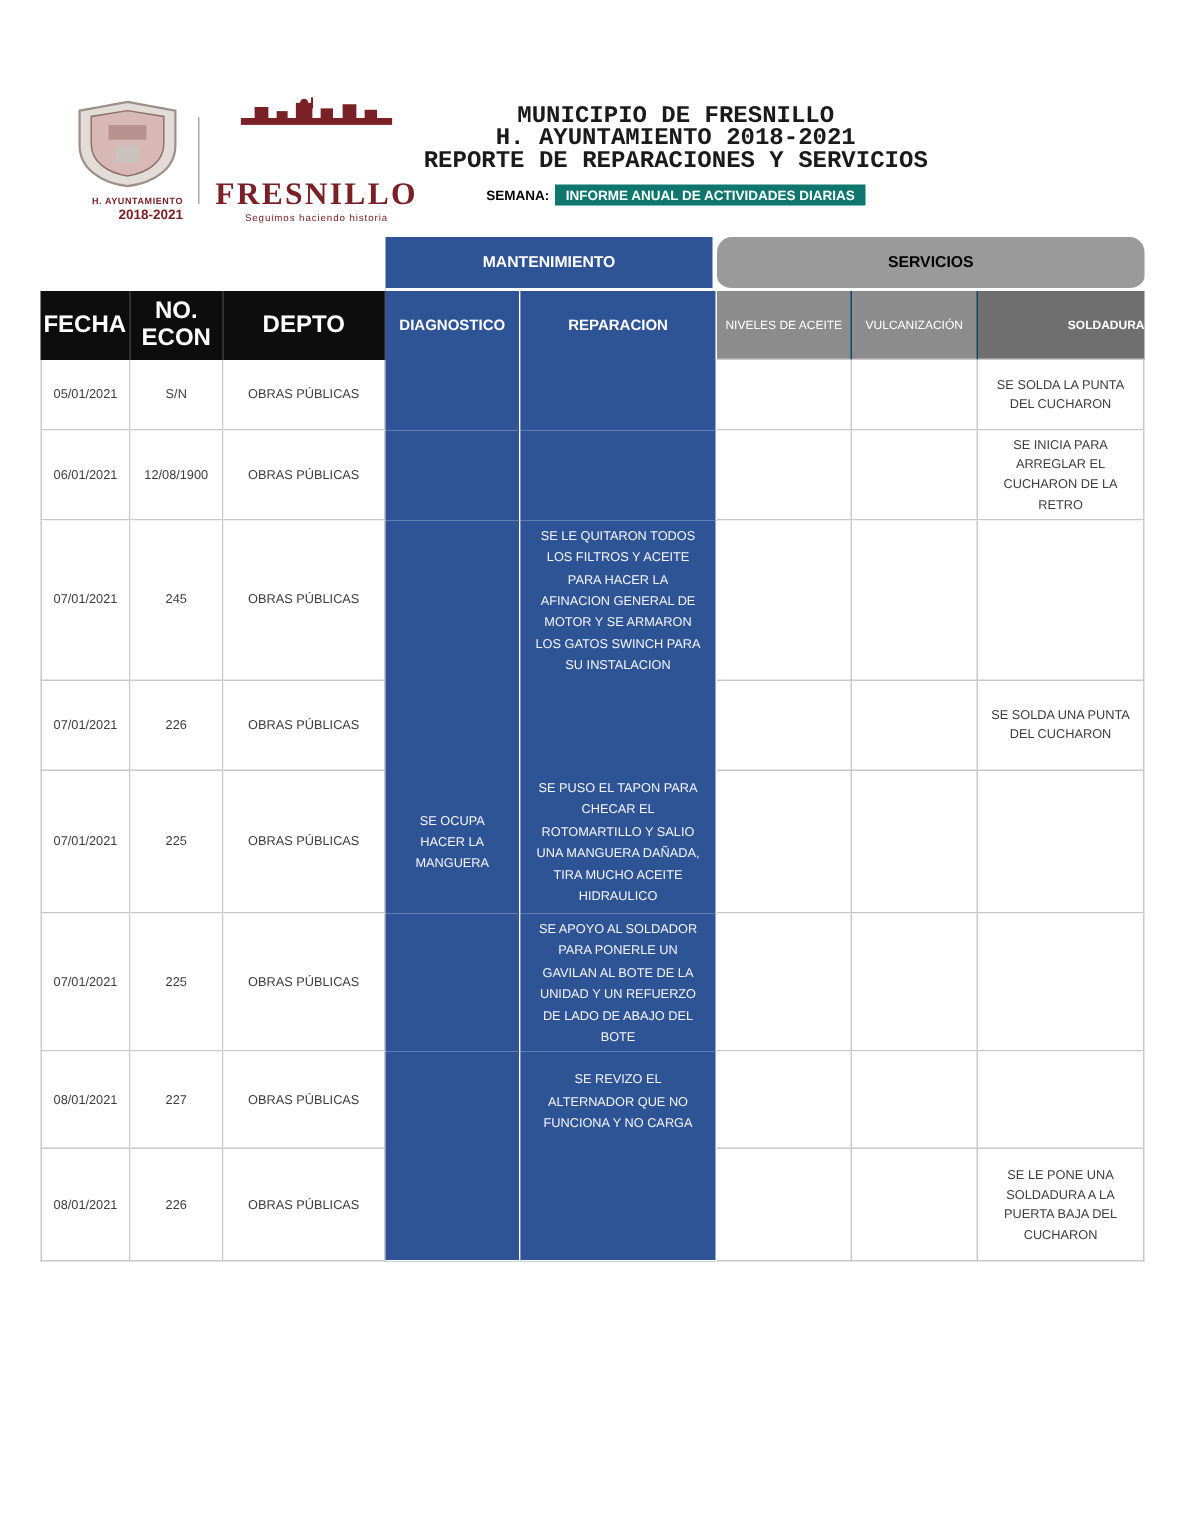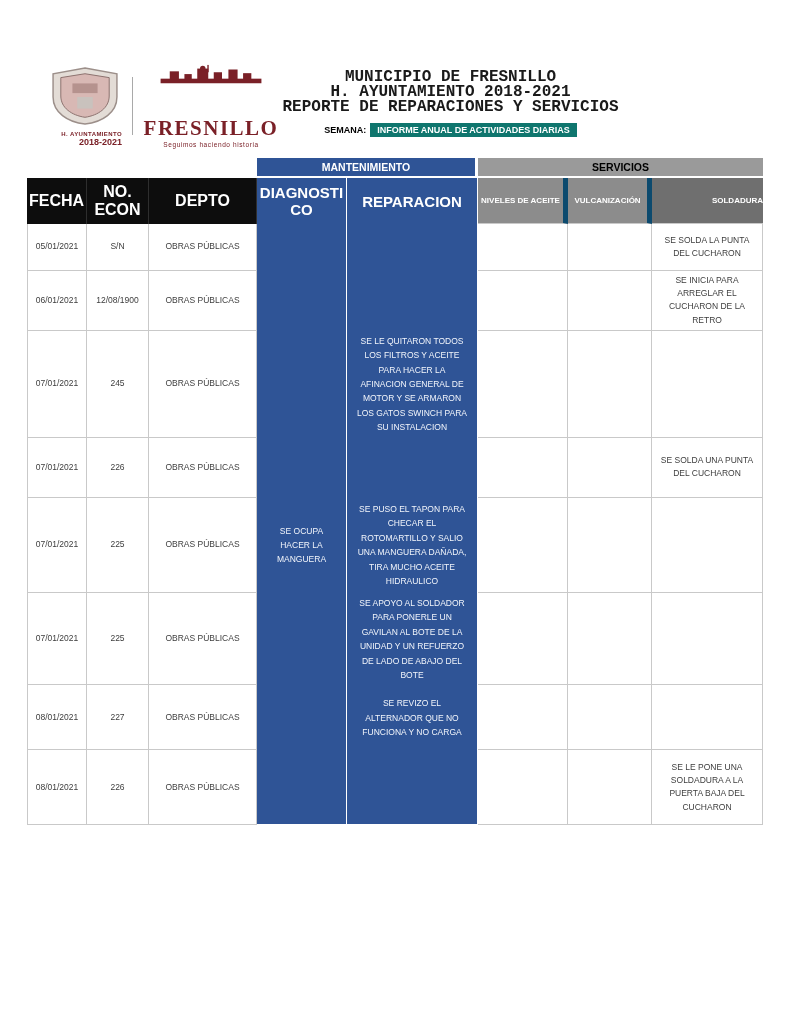--- a/index.html
+++ b/index.html
@@ -31,29 +31,29 @@
   table.report { position:absolute; left:27px; top:158px; width:736px;
     border-collapse:separate; border-spacing:0; table-layout:fixed;
     font-size:8.5px; }
   td, th { vertical-align:middle; text-align:center; word-wrap:break-word; }
 
   
   .g-empty { background:transparent; border:none; }
   .g-mant  { background:var(--accent_blue,#2F5496); color:#fff; font-weight:bold; font-size:10.5px;
              border-right:3px solid #fff; border-bottom:2px solid #fff; }
   .g-serv  { background:var(--servicios_gray,#9a9a9a); color:#000; font-weight:bold; font-size:10.5px;
-             border-bottom:2px solid #fff; }
+             border-bottom:2px solid #fff;border-radius:10px; }
 
   
   .h-black { background:var(--header_black,#0d0d0d); color:#fff; font-weight:bold; font-size:16px;
              border-right:1px solid #2e2e2e; }
-  .h-blue  { background:var(--accent_blue,#2F5496); color:#fff; font-weight:bold; font-size:15px;
+  .h-blue  { background:var(--accent_blue,#2F5496); color:#fff; font-weight:bold; font-size:10px;
              border-right:1px solid #fff;text-align:center; }
-  .h-gray  { background:var(--service_header_gray,#8c8c8c); color:#fff; font-weight:bold; font-size:8px;
-             border-right:5px solid #0c4a6e; border-bottom:1px solid var(--grid_gray,#c9c9c9); }
+  .h-gray  { background:var(--service_header_gray,#8c8c8c); color:#fff; font-weight:normal; font-size:8px;
+             border-right:1px solid #0c4a6e; border-bottom:1px solid var(--grid_gray,#c9c9c9); }
   .h-gray2 { background:var(--soldadura_header_gray,#6f6f6f); color:#fff; font-weight:bold; font-size:8px;
              border-bottom:1px solid var(--grid_gray,#c9c9c9);text-align:right; }
 
   
   .c-white { background:#fff; color:#3d3d3d;
              border-right:1px solid var(--grid_gray,#c9c9c9);
              border-bottom:1px solid var(--grid_gray,#c9c9c9);
              padding:3px 7px; line-height:1.55; }
   tr.body-row td:first-child { border-left:1px solid var(--grid_gray,#c9c9c9); }
   .c-blue  { background:var(--accent_blue,#2F5496); color:#f2f5fb;
@@ -108,21 +108,21 @@
       <col style="width:60px">
         <col style="width:62px">
         <col style="width:108px">
       <col style="width:90px">
         <col style="width:131px">
       <col style="width:90px">
         <col style="width:84px">
         <col style="width:111px">
     </colgroup>
     <tbody>
-        <tr class="group-row" style="height:20px">
+        <tr class="group-row" style="height:36px">
       <td class="g-empty" colspan="3"></td>
       <td class="g-mant" colspan="2">MANTENIMIENTO</td>
       <td class="g-serv" colspan="3">SERVICIOS</td>
     </tr>
     <tr class="head-row" style="height:46px">
       <th class="h-black">FECHA</th>
       <th class="h-black">NO. ECON</th>
       <th class="h-black">DEPTO</th>
       <th class="h-blue">DIAGNOSTICO</th>
       <th class="h-blue">REPARACION</th>

